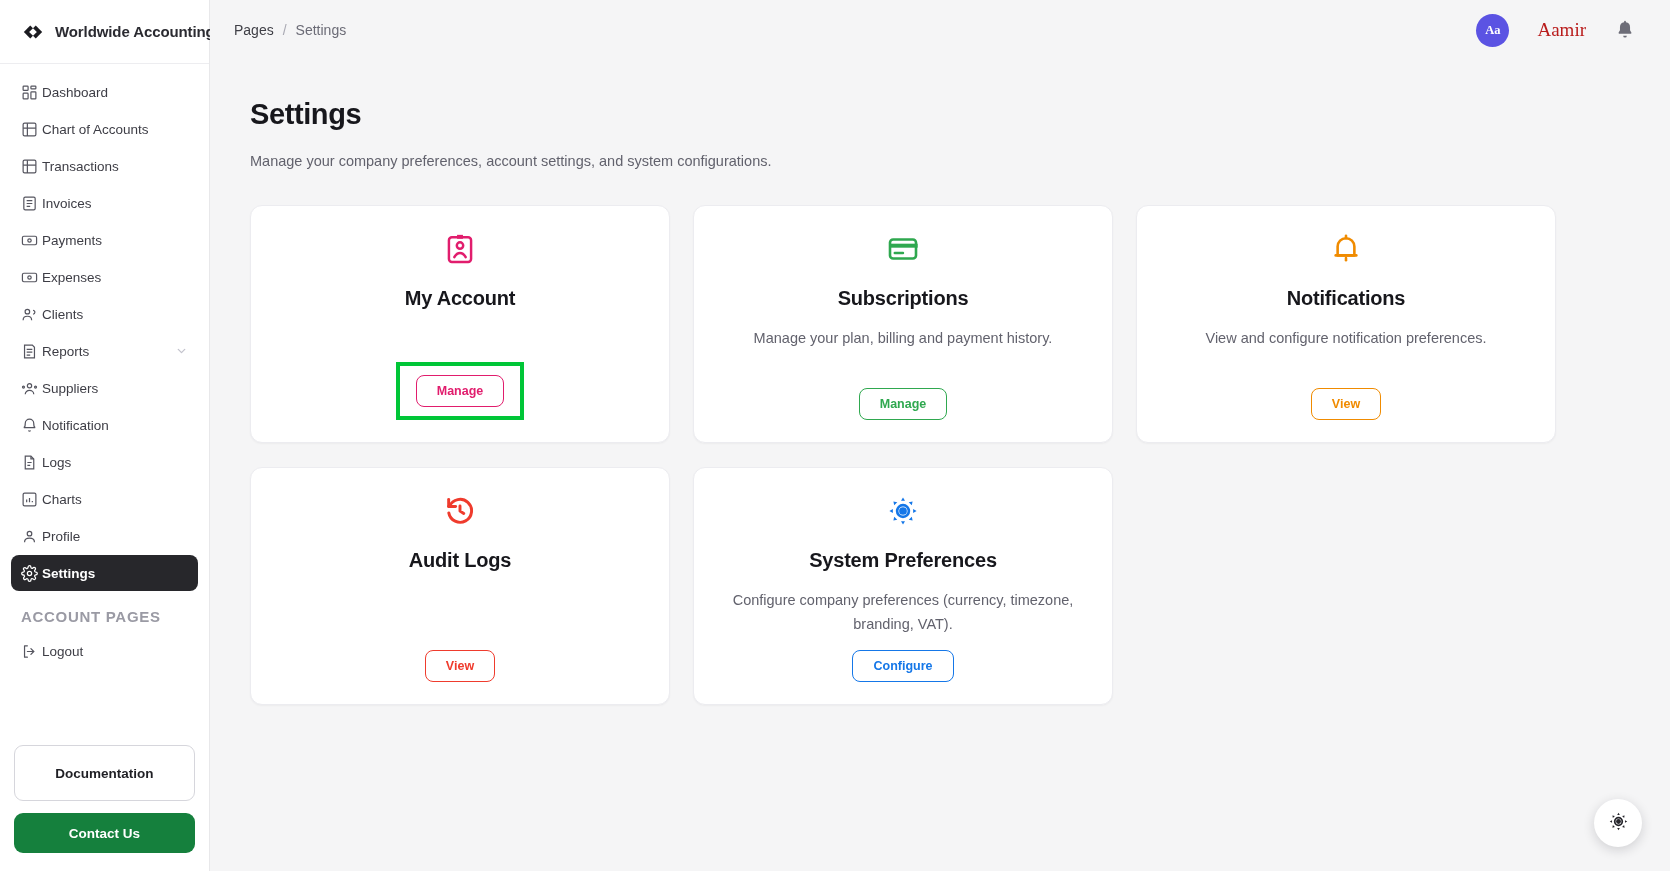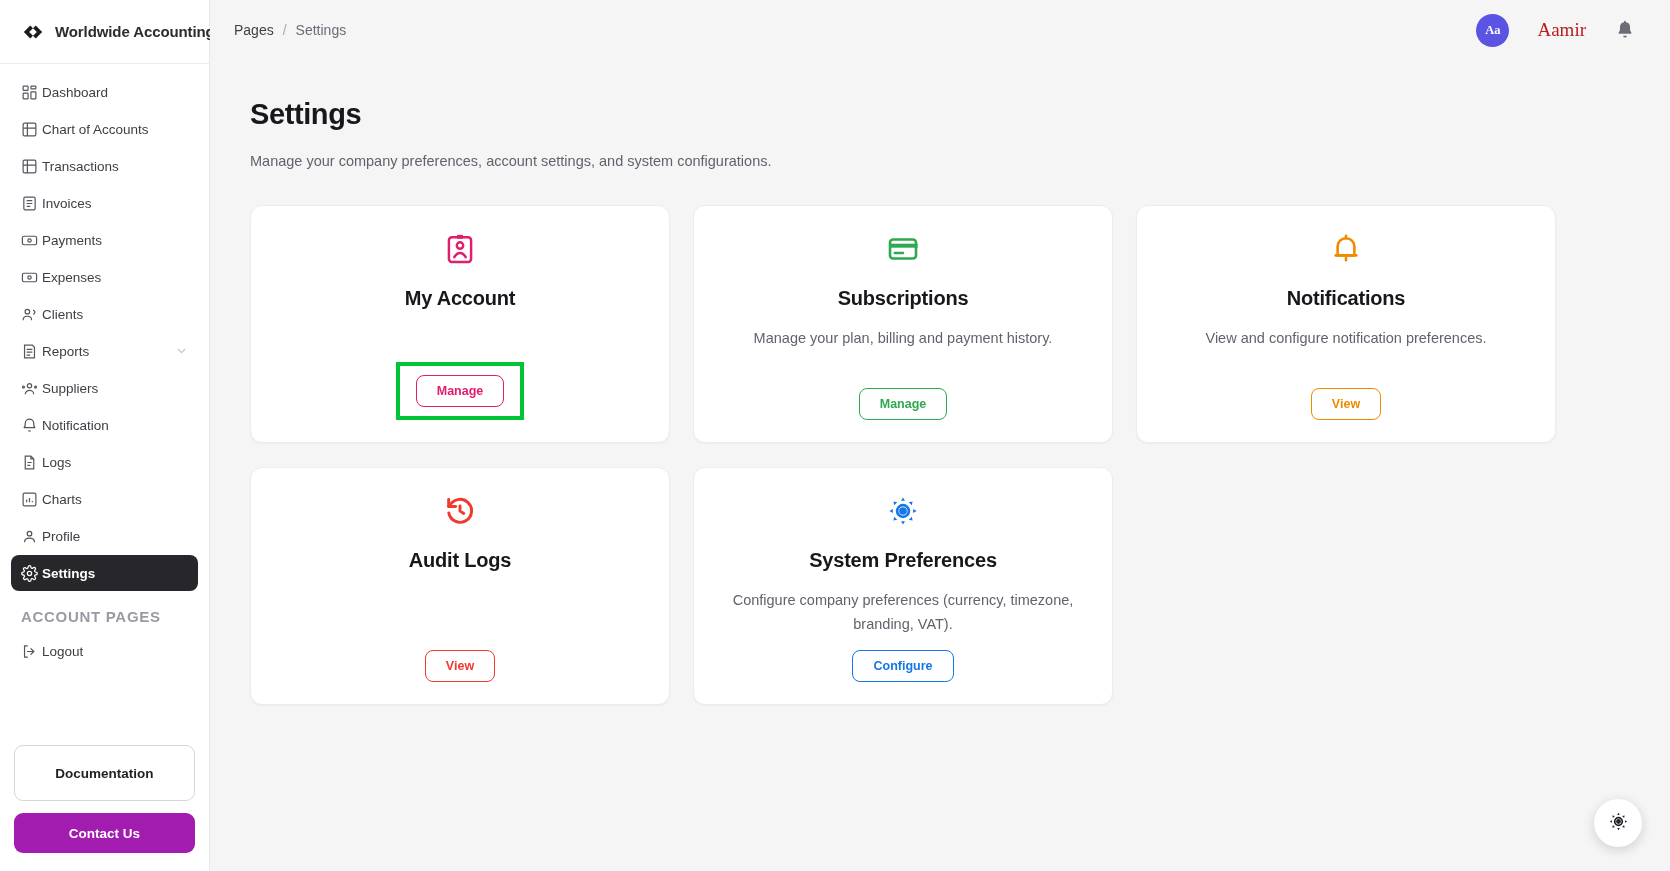--- a/index.html
+++ b/index.html
@@ -56,21 +56,21 @@
   .btn-doc {
     display: block; width: 100%; height: 56px;
     border: 1px solid #d6d6dc; border-radius: 9px;
     background: #fff; color: #1f1f24;
     font-size: 13.5px; font-weight: 700;
     font-family: inherit; cursor: pointer; margin-bottom: 12px;
   }
   .btn-contact {
     display: block; width: 100%; height: 40px;
     border: none; border-radius: 9px;
-    background: #a21caf; color: #ffffff;
+    background: #15803d; color: #ffffff;
     font-size: 13.5px; font-weight: 700;
     font-family: inherit; cursor: pointer;
   }
 
   
   .main { flex: 1 1 auto; height: 871px; position: relative; background: #f5f5f6; }
   .topbar {
     height: 60px; display: flex; align-items: center; justify-content: space-between;
     padding: 0 34px 0 24px;
   }

